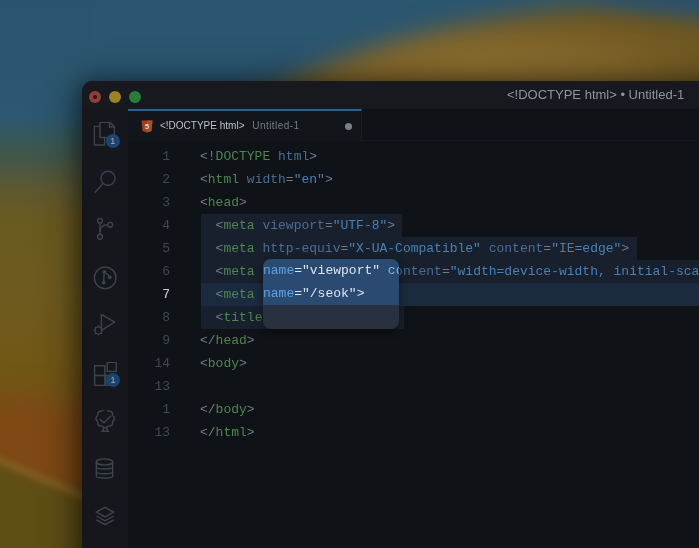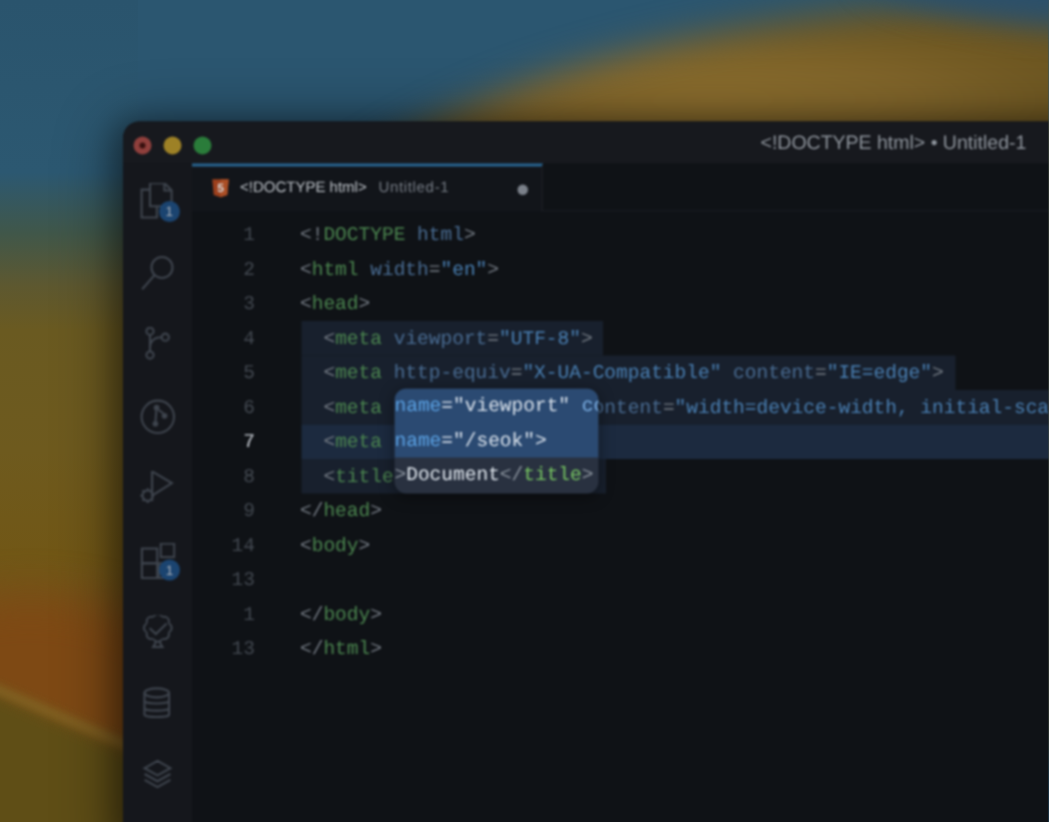--- a/index.html
+++ b/index.html
@@ -186,16 +186,15 @@
     <div class="cl" style="top:187.6px"><span class="num">9</span><span class="code"><span class="g">&lt;/</span><span class="t">head</span><span class="g">&gt;</span></span></div>
     <div class="cl" style="top:210.6px"><span class="num">14</span><span class="code"><span class="g">&lt;</span><span class="t">body</span><span class="g">&gt;</span></span></div>
     <div class="cl" style="top:233.6px"><span class="num">13</span></div>
     <div class="cl" style="top:256.6px"><span class="num">1</span><span class="code"><span class="g">&lt;/</span><span class="t">body</span><span class="g">&gt;</span></span></div>
     <div class="cl" style="top:279.6px"><span class="num">13</span><span class="code"><span class="g">&lt;/</span><span class="t">html</span><span class="g">&gt;</span></span></div>
     <div id="spot">
       <div class="bsel" style="left:0;top:0;width:136px"></div>
       <div class="bsel" style="left:0;top:23px;width:136px"></div>
       <div class="srow" style="top:0"><span class="bn">name</span><span class="bw">="viewport"</span> <span class="ba">content</span></div>
       <div class="srow" style="top:23px"><span class="bn">name</span><span class="bw">="/seok"&gt;</span></div>
-      <div class="srow" style="top:46px"><span class="bg2">&gt;</span><span class="bwh">Document</span><span class="bg2">&lt;/</span><span class="bt">title</span><span class="bg2">&gt;</span></div>
     </div>
   </div>
 </div>
 
 </body></html>

